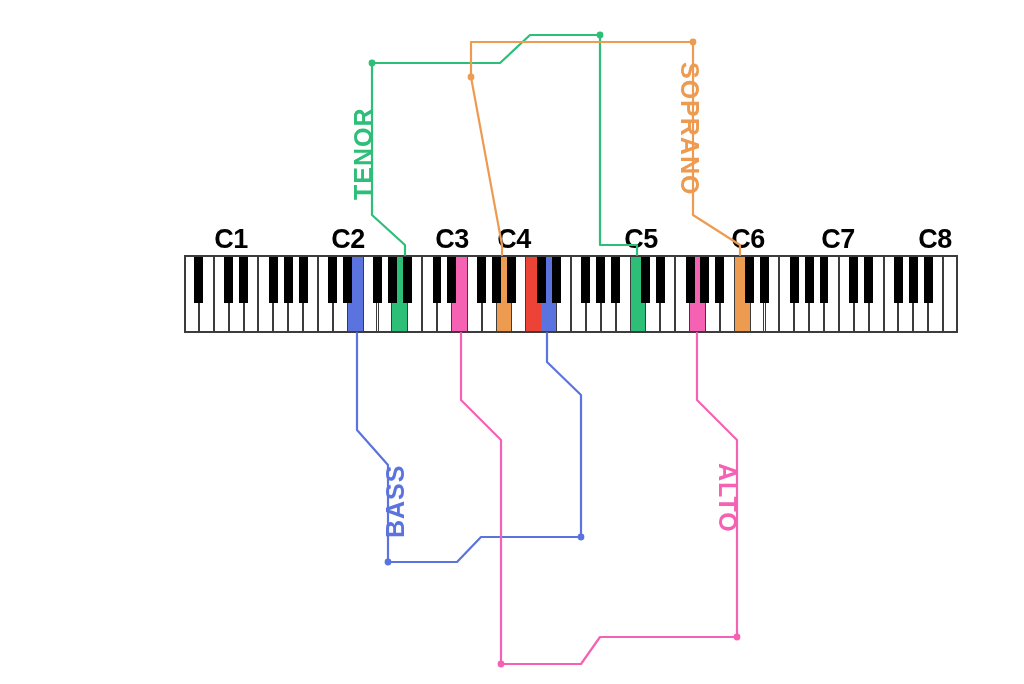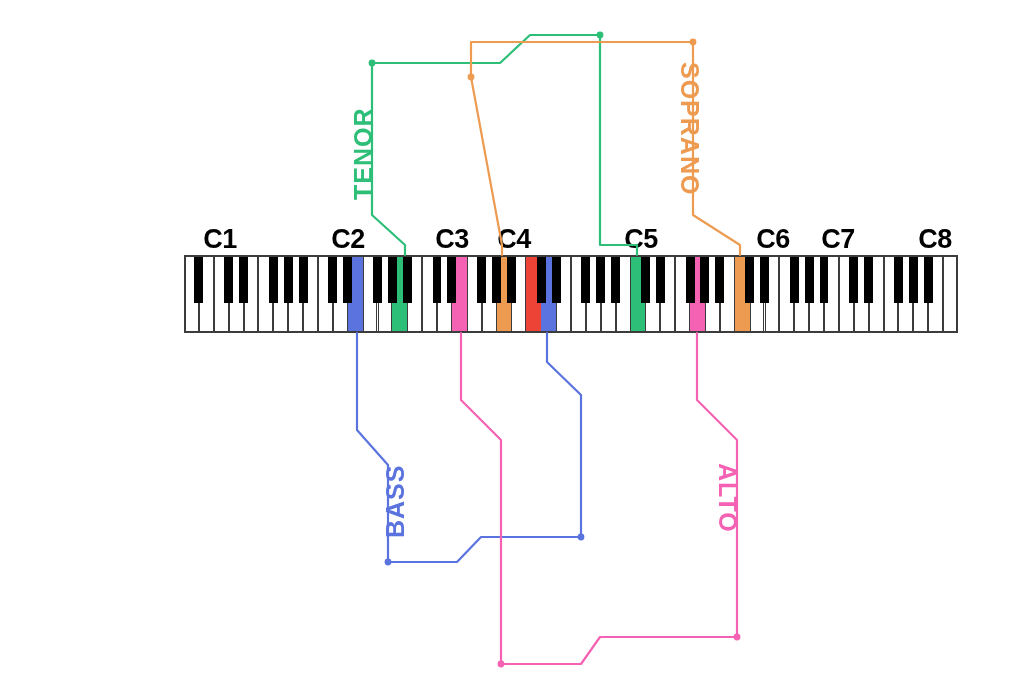--- a/index.html
+++ b/index.html
@@ -69,26 +69,26 @@
     left: 0; top: 0;
     pointer-events: none;
   }
 </style>
 </head>
 <body>
 
 <div id="stage">
 
   <div id="octave-labels">
-      <div class="octave-label" style="left: 220px; top: 224px;">C1</div>
+      <div class="octave-label" style="left: 231px; top: 224px;">C1</div>
       <div class="octave-label" style="left: 348px; top: 224px;">C2</div>
       <div class="octave-label" style="left: 452px; top: 224px;">C3</div>
       <div class="octave-label" style="left: 514px; top: 224px;">C4</div>
       <div class="octave-label" style="left: 641px; top: 224px;">C5</div>
-      <div class="octave-label" style="left: 773px; top: 224px;">C6</div>
+      <div class="octave-label" style="left: 748px; top: 224px;">C6</div>
       <div class="octave-label" style="left: 838px; top: 224px;">C7</div>
       <div class="octave-label" style="left: 935px; top: 224px;">C8</div>
     </div>
 
   <div id="keyboard" style="left: 184px; top: 255px; width: 774px; height: 78px;">
       <div class="white-key" style="left: 0px; width: 14.8846px; height: 78px;"></div>
       <div class="white-key" style="left: 14.8846px; width: 14.8846px; height: 78px;"></div>
       <div class="white-key" style="left: 29.7692px; width: 14.8846px; height: 78px;"></div>
       <div class="white-key" style="left: 44.6538px; width: 14.8846px; height: 78px;"></div>
       <div class="white-key" style="left: 59.5385px; width: 14.8846px; height: 78px;"></div>

